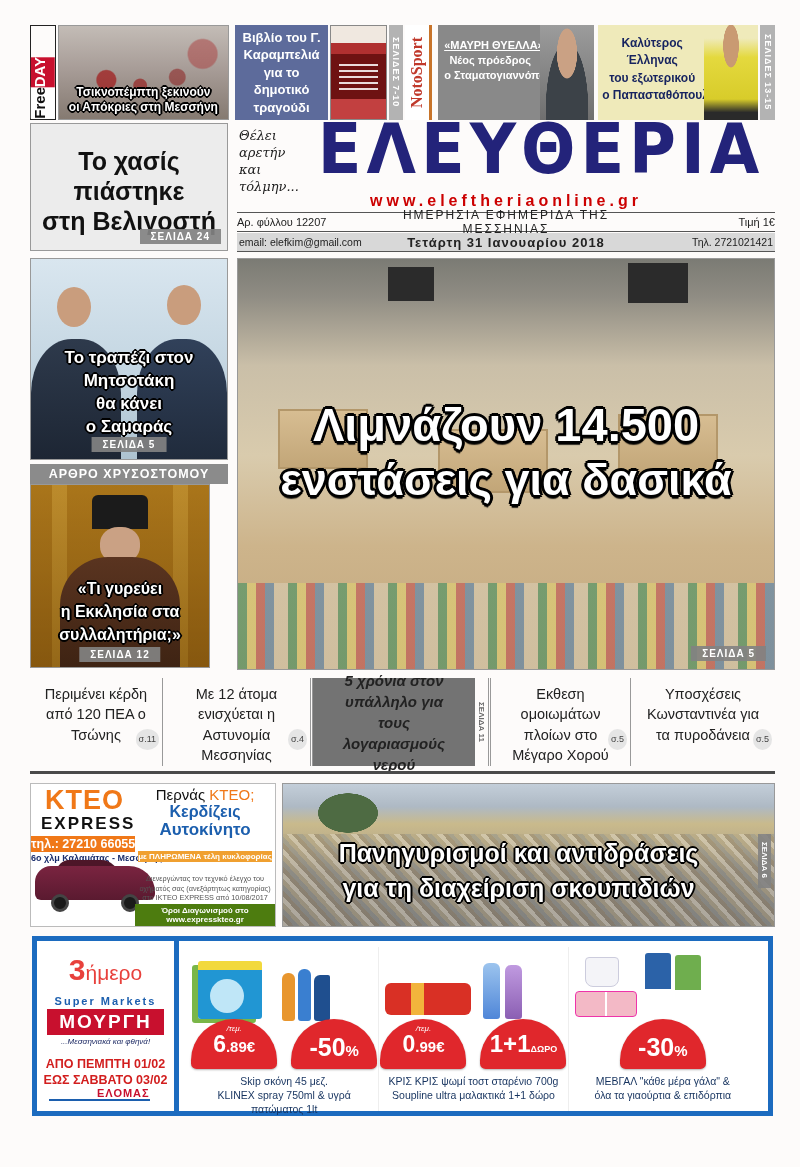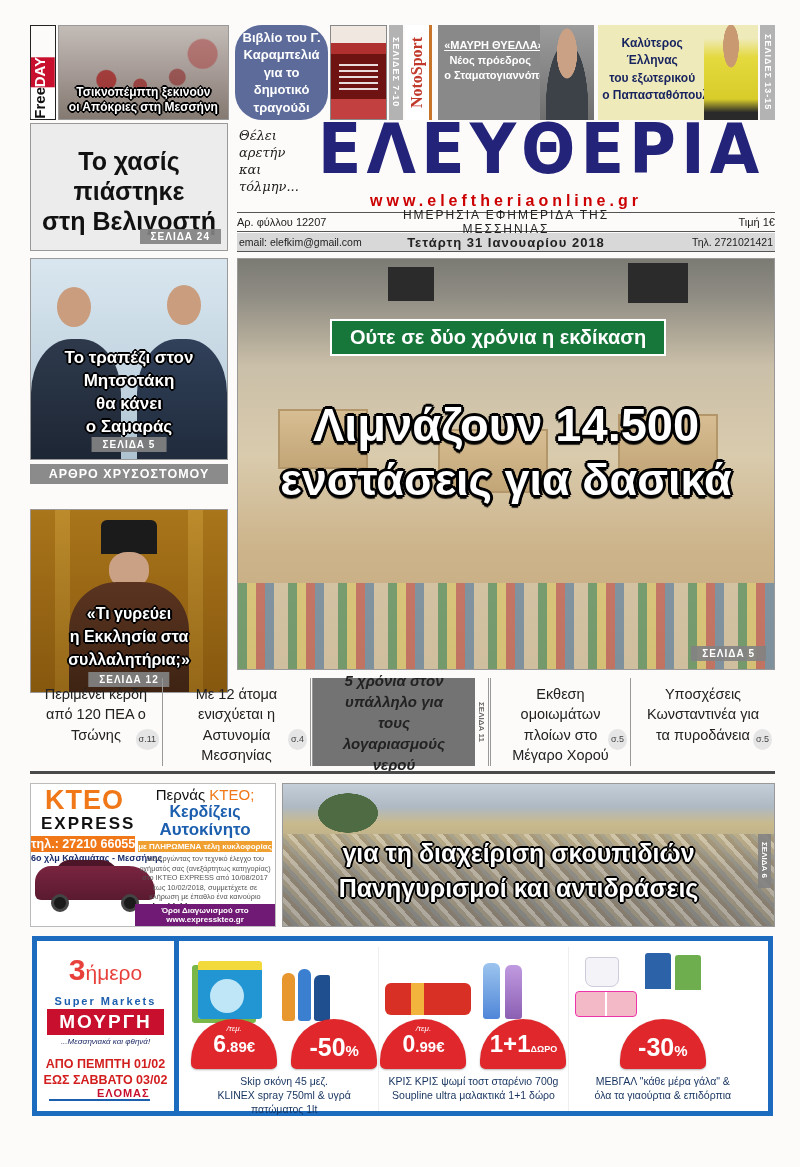--- a/index.html
+++ b/index.html
@@ -21,21 +21,21 @@
   .freeday .day { color:#fff; background:#c8102e; }
   .fd-wrap { display:flex; flex-direction:column-reverse; width:100%; }
   .photo-carnival { width:173px; height:95px; margin-left:2px; position:relative; border:1px solid #999;
     background:
       radial-gradient(circle at 28% 58%, rgba(160,30,30,.75) 0 7%, transparent 8%),
       radial-gradient(circle at 48% 64%, rgba(150,25,25,.65) 0 6%, transparent 7%),
       radial-gradient(circle at 70% 55%, rgba(140,30,30,.55) 0 6%, transparent 7%),
       radial-gradient(circle at 85% 30%, rgba(170,60,60,.5) 0 9%, transparent 10%),
       linear-gradient(180deg,#c3bcb6 0%,#a89d98 45%,#857a71 100%); }
   .carnival-caption { position:absolute; bottom:4px; left:0; right:0; text-align:center; font-size:12px; line-height:1.25; }
-  .book-promo { width:94px; height:95px; margin-left:6px; background:#5d6b9b; color:#fff; font-weight:bold; font-size:13px; line-height:1.35; display:flex; align-items:center; justify-content:center; text-align:center; padding:4px;border-radius:27px; }
+  .book-promo { width:94px; height:95px; margin-left:6px; background:#5d6b9b; color:#fff; font-weight:bold; font-size:13px; line-height:1.35; display:flex; align-items:center; justify-content:center; text-align:center; padding:4px; }
   .book-cover { width:57px; height:95px; margin-left:2px; border:1px solid #888;
     background: linear-gradient(180deg,#f0e8e0 0 18%, #b03030 18% 30%, #6e1212 30% 78%, #c24040 78% 100%); position:relative; }
   .book-cover::after { content:""; position:absolute; left:8px; right:8px; top:38px; height:26px;
     background: repeating-linear-gradient(180deg, rgba(255,255,255,.85) 0 2px, transparent 2px 6px); }
   .pages-strip { width:15px; height:95px; background:#b3b3b3; color:#fff; font-size:9px; font-weight:bold; display:flex; align-items:center; justify-content:center; margin-left:2px; letter-spacing:1px; }
   .notosport { width:27px; height:95px; margin-left:2px; background:#fff; border-right:3px solid #c8742a; display:flex; align-items:center; justify-content:center; }
   .notosport .v { font-family:"Liberation Serif", serif; font-weight:bold; color:#c0392b; font-size:16px; }
   .black-storm { width:156px; height:95px; margin-left:6px; background:#898989; position:relative; color:#fff; padding:14px 58px 0 6px; text-align:center; }
   .black-storm .kicker { font-size:11px; font-weight:bold; text-decoration:underline; white-space:nowrap; }
   .black-storm .l { font-size:11px; font-weight:bold; margin-top:3px; white-space:nowrap; }
@@ -69,23 +69,23 @@
   
   .samaras { position:absolute; left:30px; top:258px; width:198px; height:202px; border:1px solid #999; overflow:hidden;
     background: linear-gradient(180deg,#d9e6ef 0%, #c4d6e2 55%, #aec3d1 100%); }
   .suit { position:absolute; bottom:0; width:46%; height:60%; background:linear-gradient(180deg,#2e3a4c,#1d2634); border-radius:45% 45% 0 0; }
   .suit.sl { left:0; } .suit.sr { right:0; background:linear-gradient(180deg,#31415a,#202b3c); }
   .head { position:absolute; width:34px; height:40px; border-radius:50%; background:#c99d7d; }
   .head.hl { left:26px; top:28px; } .head.hr { right:26px; top:26px; }
   .samaras .txt { position:absolute; left:0; right:0; top:88px; text-align:center; font-size:17px; line-height:1.35; }
   .samaras .badge { left:50%; transform:translateX(-50%); bottom:7px; }
   .arthro-head { position:absolute; left:30px; top:464px; width:198px; height:20px; background:#8b8b8b; color:#fff; font-weight:bold; font-size:12.5px; text-align:center; line-height:20px; letter-spacing:1px; }
-  .priest { position:absolute; left:30px; top:484px; width:198px; height:184px; border:1px solid #999; overflow:hidden;
+  .priest { position:absolute; left:30px; top:484px; width:180px; height:184px; border:1px solid #999; overflow:hidden;
     background: linear-gradient(90deg,#caa648 0 12%, #e0c577 12% 20%, #caa648 20% 80%, #e0c577 80% 88%, #caa648 88%),
-      linear-gradient(180deg,#d6b45e,#a98634); background-blend-mode:multiply;margin-top:25px; }
+      linear-gradient(180deg,#d6b45e,#a98634); background-blend-mode:multiply; }
   .priest .hat { position:absolute; left:50%; transform:translateX(-50%); top:10px; width:56px; height:34px; background:#1b1b1b; border-radius:6px 6px 0 0; }
   .priest .face { position:absolute; left:50%; transform:translateX(-50%); top:42px; width:40px; height:36px; background:#caa184; border-radius:45%; }
   .priest .body { position:absolute; left:50%; transform:translateX(-50%); top:72px; width:120px; height:120px; background:linear-gradient(180deg,#5a3420,#3c2212); border-radius:40% 40% 0 0; }
   .priest .txt { position:absolute; left:0; right:0; top:92px; text-align:center; font-size:16px; line-height:1.45; }
   .priest .badge { left:50%; transform:translateX(-50%); bottom:5px; }
 
   
   .main-story { position:absolute; left:237px; top:258px; width:538px; height:412px; border:1px solid #999; overflow:hidden;
     background: linear-gradient(180deg,#7b7b74 0%, #8f8c83 9%, #cabfa8 26%, #d9cbad 48%, #d0b astronomy 0, #cdb48b 70%, #c3a87e 100%); }
   .main-story { background: linear-gradient(180deg,#7b7b74 0%, #8f8c83 9%, #cabfa8 26%, #d9cbad 48%, #cdb48b 70%, #c3a87e 100%); }
@@ -121,24 +121,24 @@
   .kteo-car { position:absolute; left:4px; bottom:14px; width:120px; height:52px; }
   .car-body { position:absolute; left:0; right:0; top:6px; height:34px; background:linear-gradient(180deg,#7a2440,#5a1a30); border-radius:16px 26px 6px 6px; }
   .car-roof { position:absolute; left:22px; top:0; width:62px; height:18px; background:#4d1628; border-radius:12px 18px 0 0; }
   .wheel { position:absolute; bottom:0; width:18px; height:18px; background:#1a1a1a; border-radius:50%; border:3px solid #444; }
   .wheel.w1 { left:16px; } .wheel.w2 { right:16px; }
   .kteo-right { position:absolute; right:0; top:0; width:140px; text-align:center; padding:2px 3px 0; }
   .kteo-h1 { font-size:15px; font-weight:normal; color:#111; }
   .kteo-h1 .o { color:#f07818; }
   .kteo-h2 { font-size:16px; font-weight:bold; color:#1c5fae; line-height:1.1; }
   .kteo-h3 { font-size:17px; font-weight:bold; color:#1c5fae; line-height:1.1; }
-  .kteo-hl { background:#f0a030; color:#fff; font-weight:bold; font-size:8px; margin:2px 0; padding:1px 0; white-space:nowrap; }
+  .kteo-hl { background:#f0a030; color:#fff; font-weight:bold; font-size:8px; margin:12px 0; padding:1px 0; white-space:nowrap; }
   .kteo-body { font-size:7.3px; color:#555; line-height:1.3; }
   .kteo-prize { font-size:8.5px; font-weight:bold; color:#111; }
-  .kteo-footer { position:absolute; right:0; bottom:0; width:140px; background:#701a75; color:#fff; font-weight:bold; font-size:8px; text-align:center; padding:2px 0; }
+  .kteo-footer { position:absolute; right:0; bottom:0; width:140px; background:#4d7c0f; color:#fff; font-weight:bold; font-size:8px; text-align:center; padding:2px 0; }
 
   
   .garbage { position:absolute; left:282px; top:783px; width:493px; height:144px; border:1px solid #999; overflow:hidden;
     background: linear-gradient(180deg,#c3ced9 0%, #aeb9c4 16%, #c9ba8c 28%, #b8aa8a 45%, #a09682 62%, #8f887b 100%); }
   .garbage .trash { position:absolute; left:0; right:0; bottom:0; height:92px; opacity:.5;
     background: repeating-linear-gradient(48deg, rgba(255,255,255,.5) 0 4px, rgba(92,80,70,.5) 4px 8px, rgba(70,100,140,.4) 8px 12px, rgba(160,150,120,.4) 12px 16px); }
   .garbage .tree { position:absolute; left:30px; top:6px; width:70px; height:46px; background:radial-gradient(ellipse, #4e6b43 0 60%, transparent 61%); }
   .garbage .txt { position:absolute; left:0; right:20px; top:52px; text-align:center; font-size:25px; line-height:1.4; }
   .garbage .vbadge { position:absolute; right:3px; top:50px; background:rgba(130,130,130,.9); color:#fff; font-size:8px; font-weight:bold; padding:8px 2px; }
 
@@ -284,21 +284,20 @@
     <span class="badge">ΣΕΛΙΔΑ 12</span>
   </div>
 
   <div class="main-story">
     <div class="monitor" style="left:150px;top:8px;width:46px;height:34px;"></div>
     <div class="monitor" style="left:390px;top:4px;width:60px;height:40px;"></div>
     <div class="box" style="left:40px;top:150px;width:90px;height:60px;"></div>
     <div class="box" style="left:200px;top:170px;width:110px;height:64px;"></div>
     <div class="box" style="left:380px;top:155px;width:100px;height:62px;"></div>
     <div class="folders"></div>
-    <div class="kicker-banner">Ούτε σε δύο χρόνια η εκδίκαση</div>
     <div class="main-headline outline-big">
       <div class="h1">Λιμνάζουν 14.500</div>
       <div class="h2">ενστάσεις για δασικά</div>
     </div>
     <span class="badge">ΣΕΛΙΔΑ 5</span>
   </div>
 
   <div class="briefs">
     <div class="brief b1">
       <span>Περιμένει κέρδη από 120 ΠΕΑ ο Τσώνης</span>
@@ -350,22 +349,22 @@
         <span>1000cc</span>
       </div>
     </div>
     <div class="kteo-footer">Όροι Διαγωνισμού στο www.expresskteo.gr</div>
   </div>
 
   <div class="garbage">
     <div class="tree"></div>
     <div class="trash"></div>
     <div class="txt outline">
+      <div>Πανηγυρισμοί και αντιδράσεις</div>
       <div>για τη διαχείριση σκουπιδιών</div>
-      <div>Πανηγυρισμοί και αντιδράσεις</div>
     </div>
     <div class="vbadge">
       <span class="vtext">ΣΕΛΙΔΑ 6</span>
     </div>
   </div>
 
   <div class="smad">
     <div class="sm-left">
       <div class="sm-promo">
         <span class="big">3</span><span>ήμερο</span>

